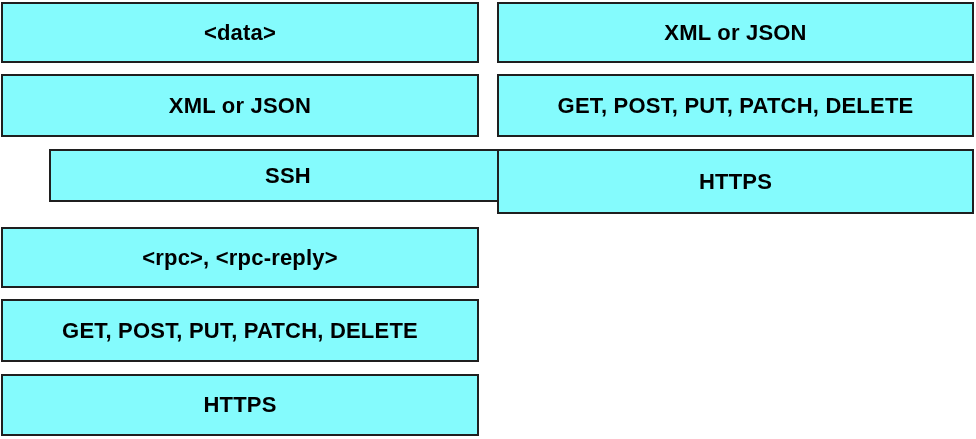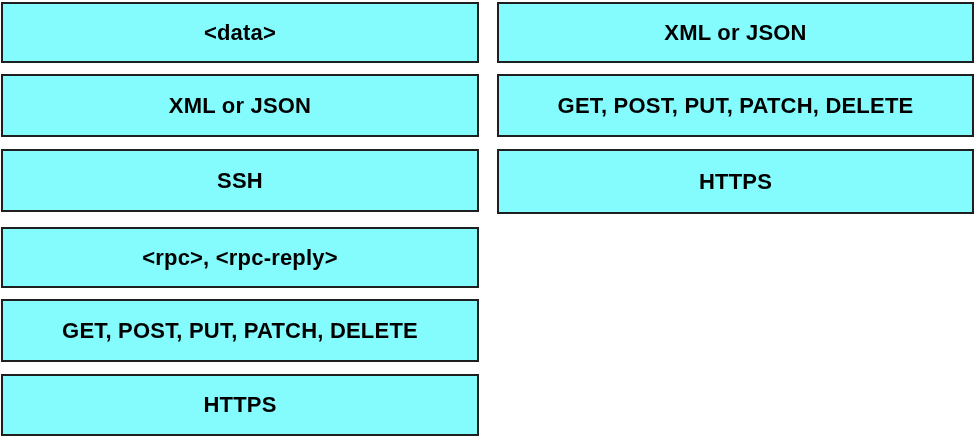--- a/index.html
+++ b/index.html
@@ -31,21 +31,21 @@
     font-weight: 700;
     letter-spacing: 0.2px;
     white-space: nowrap;
     user-select: none;
   }
   
   .col-left  { left: 1px;  width: 478px; }
   .col-right { left: 497px; width: 477px; }
   .l1 { top: 2px;   height: 61px; }
   .l2 { top: 74px;  height: 63px; }
-  .l3 { top: 149px; height: 63px; }
+  .l3 { top: 149px; height: 53px; margin-left: 48px; }
   .l4 { top: 227px; height: 61px; align-items: center; }
   .l5 { top: 299px; height: 63px; }
   .l6 { top: 374px; height: 62px; }
   .r1 { top: 2px;   height: 61px; }
   .r2 { top: 74px;  height: 63px; }
   .r3 { top: 149px; height: 65px; }
 </style>
 </head>
 <body>
 

